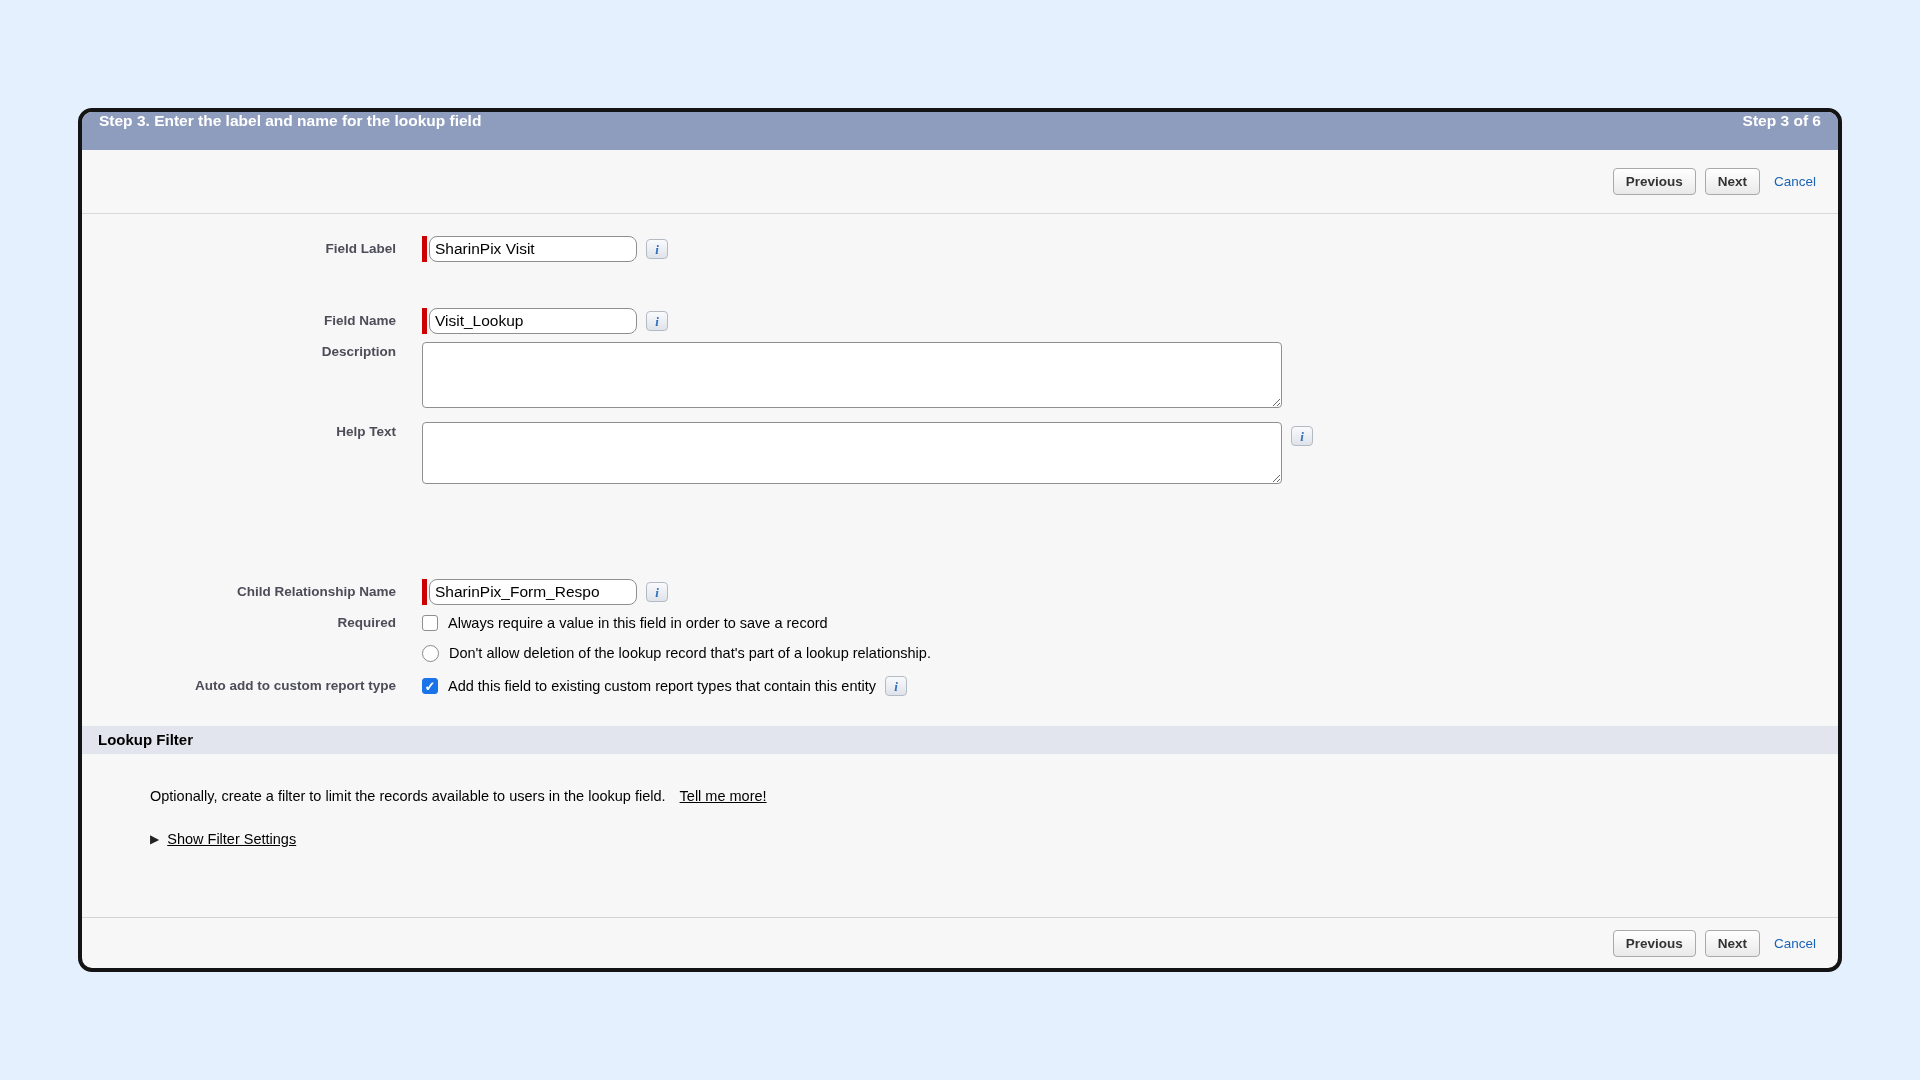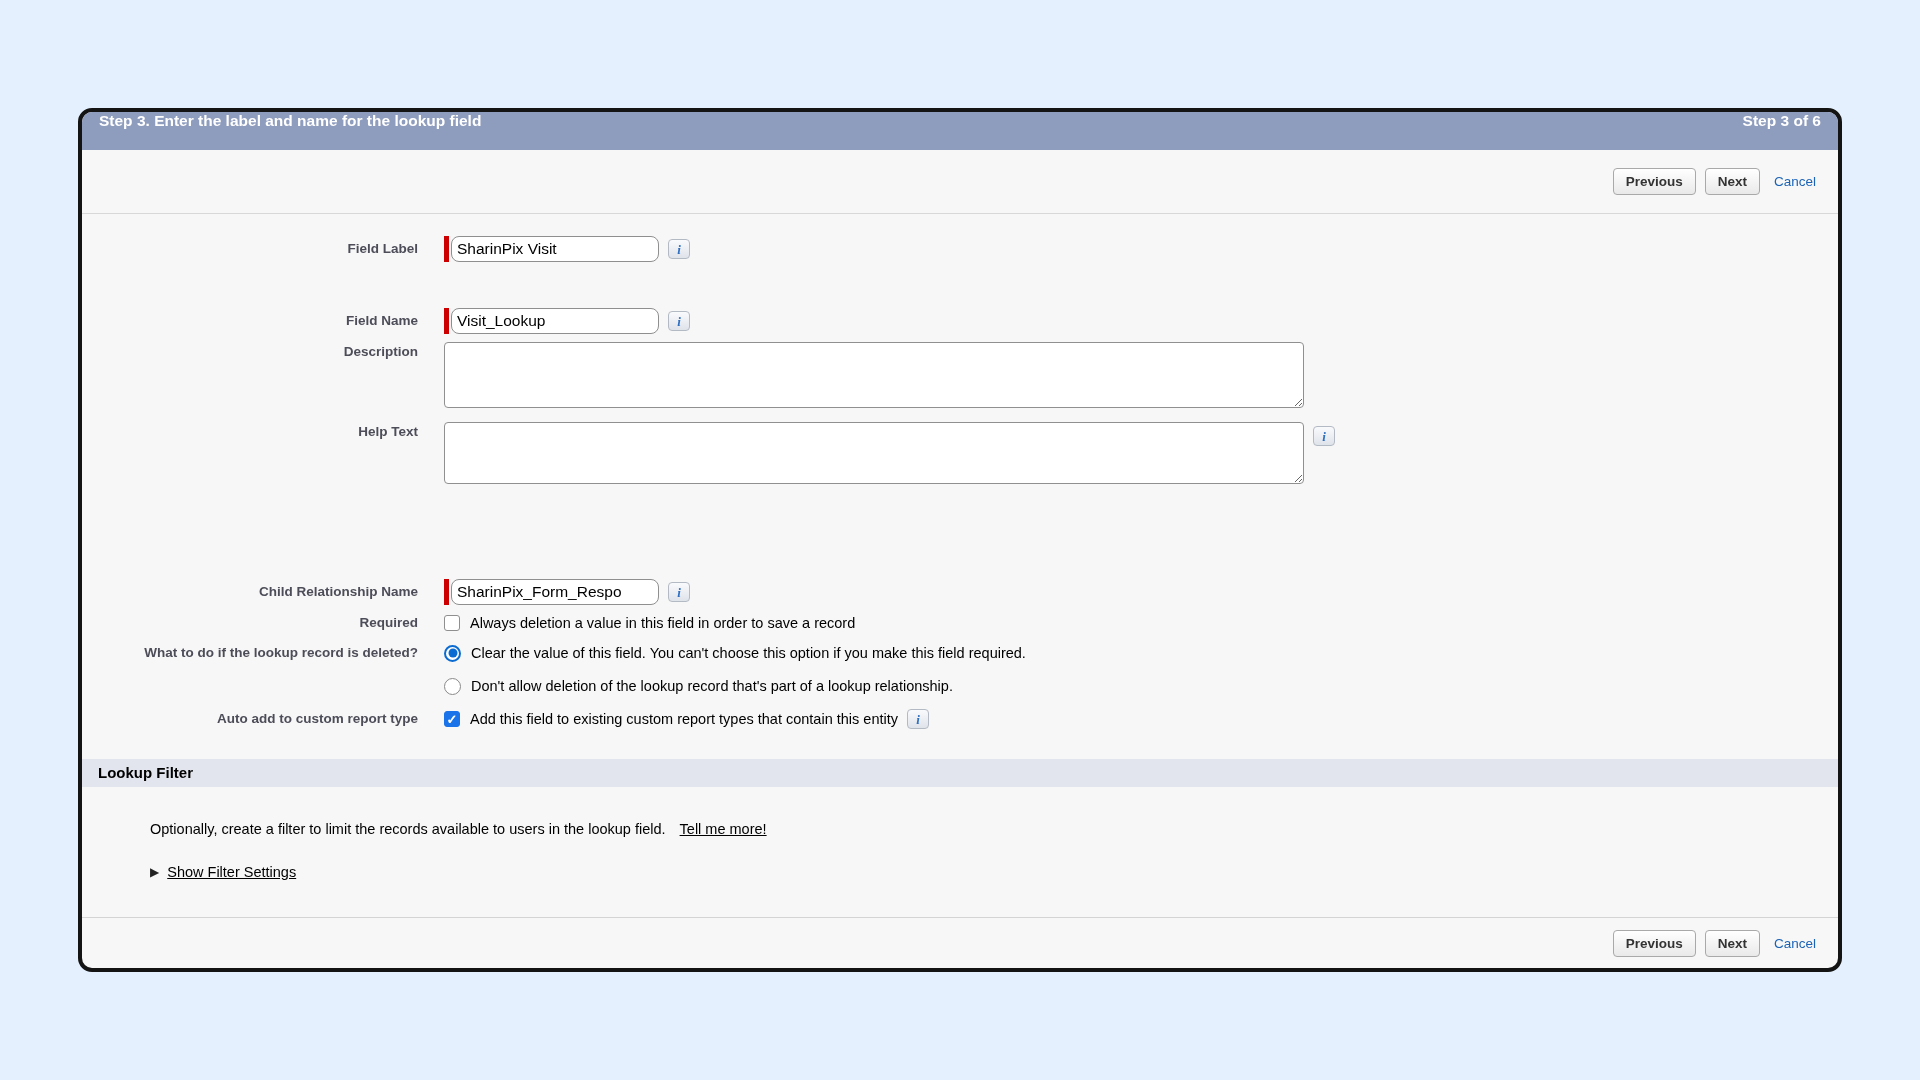--- a/index.html
+++ b/index.html
@@ -34,21 +34,21 @@
     background:linear-gradient(#ffffff,#e9e9e9);
     border:1px solid #a9a9a9; border-radius:4px;
     padding:5px 12px;
     font-family:"Liberation Sans", sans-serif;
     font-size:13.5px; font-weight:bold; color:#333;
     cursor:pointer;
   }
   .link-cancel {
     color:#1b63b5; font-size:13.5px; text-decoration:none; margin-left:5px; cursor:pointer;
   }
-  .form { padding-top:22px; flex:0 0 auto;padding-left:22px; }
+  .form { padding-top:22px; flex:0 0 auto; }
   .row { display:flex; align-items:flex-start; }
   .lbl {
     width:340px; padding-right:26px; padding-top:5px;
     text-align:right; font-size:13.5px; font-weight:bold; color:#4d4d59;
     flex:0 0 auto; line-height:1.25;
   }
   .lbl.tight { padding-top:2px; }
   .fld { display:flex; align-items:center; }
   .reqbar {
     width:5px; height:26px; background:#cc0000; margin-right:2px; flex:0 0 auto;
@@ -175,31 +175,24 @@
         <span class="reqbar"></span>
         <input class="txt" type="text" value="SharinPix_Form_Respo" style="">
         <span class="info">i</span>
       </div>
     </div>
 
     <div class="row mb10">
       <div class="lbl tight">Required</div>
       <div class="opt-row">
         <span class="cb"></span>
-        <span class="opt-text">Always deletion a value in this field in order to save a record</span>
-      </div>
-    </div>
-
-    <div class="row mb13">
-      <div class="lbl tight">What to do if the lookup record is deleted?</div>
-      <div class="opt-row">
-        <span class="radio sel"></span>
-        <span class="opt-text">Clear the value of this field. You can't choose this option if you make this field required.</span>
-      </div>
-    </div>
+        <span class="opt-text">Always require a value in this field in order to save a record</span>
+      </div>
+    </div>
+
 
     <div class="row mb13">
       <div class="lbl"></div>
       <div class="opt-row">
         <span class="radio"></span>
         <span class="opt-text">Don't allow deletion of the lookup record that's part of a lookup relationship.</span>
       </div>
     </div>
 
     <div class="row">

